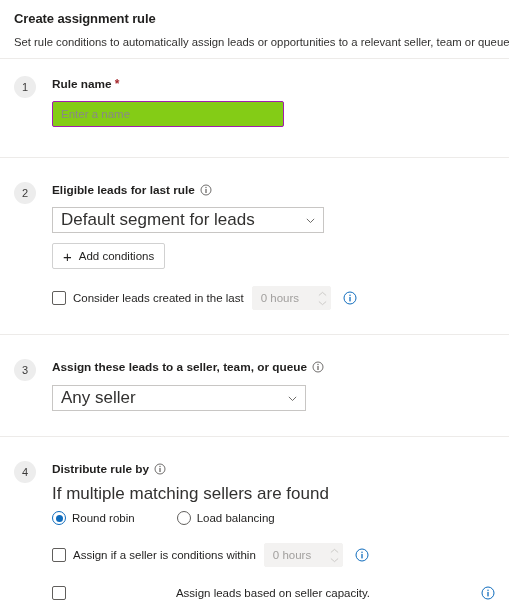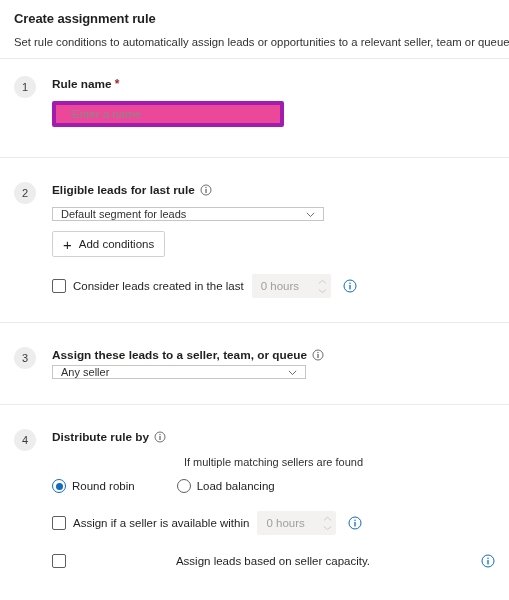--- a/index.html
+++ b/index.html
@@ -97,41 +97,41 @@
     height: 12px;
     margin-left: 5px;
   }
   .info-icon svg { display: block; }
   .info-icon-blue { width: 14px; height: 14px; }
 
   
   .text-input {
     height: 26px;
     box-sizing: border-box;
-    border: 4px solid #a21caf;
-    background: #ec4899;
+    border: 1px solid #a21caf;
+    background: #84cc16;
     border-radius: 2px;
     font-family: "Liberation Sans", sans-serif;
     font-size: 11.5px;
     color: #201f1e;
-    padding: 0 16px;
+    padding: 0 8px;
     outline: none;
   }
   .text-input::placeholder { color: #8a8886; }
 
   .dropdown {
-    height: 14px;
+    height: 26px;
     box-sizing: border-box;
     border: 1px solid #c8c6c4;
     background: #ffffff;
     border-radius: 0;
     display: flex;
     align-items: center;
     padding: 0 7px 0 8px;
-    font-size: 11px;
+    font-size: 17px;
     color: #323130;
     cursor: pointer;
     justify-content: space-between;
   }
   .chev { color: #605e5c; display: flex; }
 
   .btn-secondary {
     display: inline-flex;
     align-items: center;
     height: 26px;
@@ -237,24 +237,23 @@
   .spin-arrow {
     display: flex;
     line-height: 0;
     color: #c8c6c4;
     height: 9px;
     align-items: center;
     cursor: pointer;
   }
 
   .helper-text {
-    font-size: 11px;
+    font-size: 17px;
     color: #323130;
     line-height: 16px;
-    text-align: center;
   }
 </style>
 </head>
 <body>
 
 <div class="page">
 
   <div class="header">
     <div class="page-title">Create assignment rule</div>
     <div class="page-subtitle"><span>Set rule conditions to automatically assign leads or opportunities to a relevant seller, team or queue.</span>
@@ -342,21 +341,21 @@
         <span>Assign these leads to a seller, team, or queue</span>
         <span class="info-icon">
           <svg width="12" height="12" viewBox="0 0 12 12">
             <circle cx="6" cy="6" r="5" fill="none" stroke="#605e5c" stroke-width="0.9"></circle>
             <circle cx="6" cy="3.5" r="0.65" fill="#605e5c"></circle>
             <rect x="5.4" y="5" width="1.2" height="4" fill="#605e5c"></rect>
           </svg>
         </span>
       </div>
 
-      <div class="dropdown" style="width:254px; margin-top:2px;">
+      <div class="dropdown" style="width:254px; margin-top:10px;">
         <span>Any seller</span>
         <span class="chev">
           <svg width="11" height="11" viewBox="0 0 12 12">
             <path d="M2 4.2 L6 8.2 L10 4.2" fill="none" stroke="#605e5c" stroke-width="1"></path>
           </svg>
         </span>
       </div>
     </div>
   </div>
 
@@ -384,21 +383,21 @@
           <span>Round robin</span>
         </span>
         <span class="radio-item" style="margin-left:19px;">
           <span class="radio"></span>
           <span>Load balancing</span>
         </span>
       </div>
 
       <div class="check-row" style="margin-top:18px;">
         <span class="checkbox"></span>
-        <span>Assign if a seller is available within</span>
+        <span>Assign if a seller is conditions within</span>
         <span class="spinner">
           <span class="spinner-value">0 hours</span>
           <span class="spinner-arrows">
             <span class="spin-arrow">
               <svg width="9" height="6" viewBox="0 0 10 6">
                   <path d="M1 4.6 L5 1.2 L9 4.6" fill="none" stroke="#c8c6c4" stroke-width="1"></path>
                 </svg>
             </span>
             <span class="spin-arrow">
               <svg width="9" height="6" viewBox="0 0 10 6">

